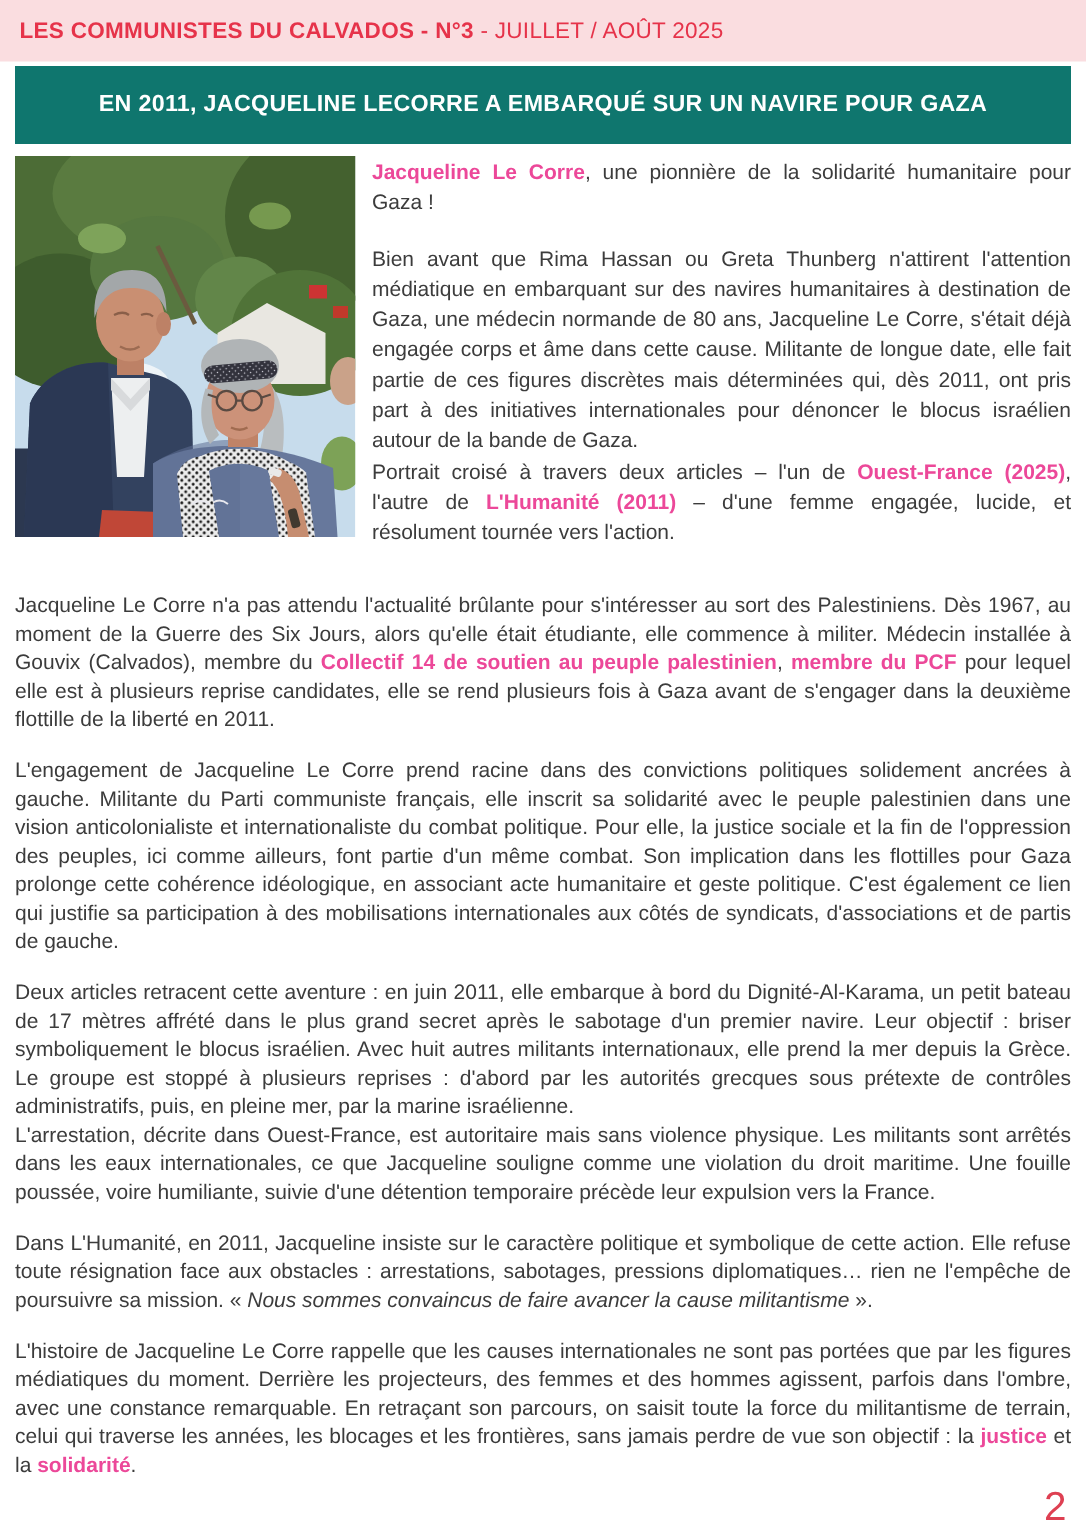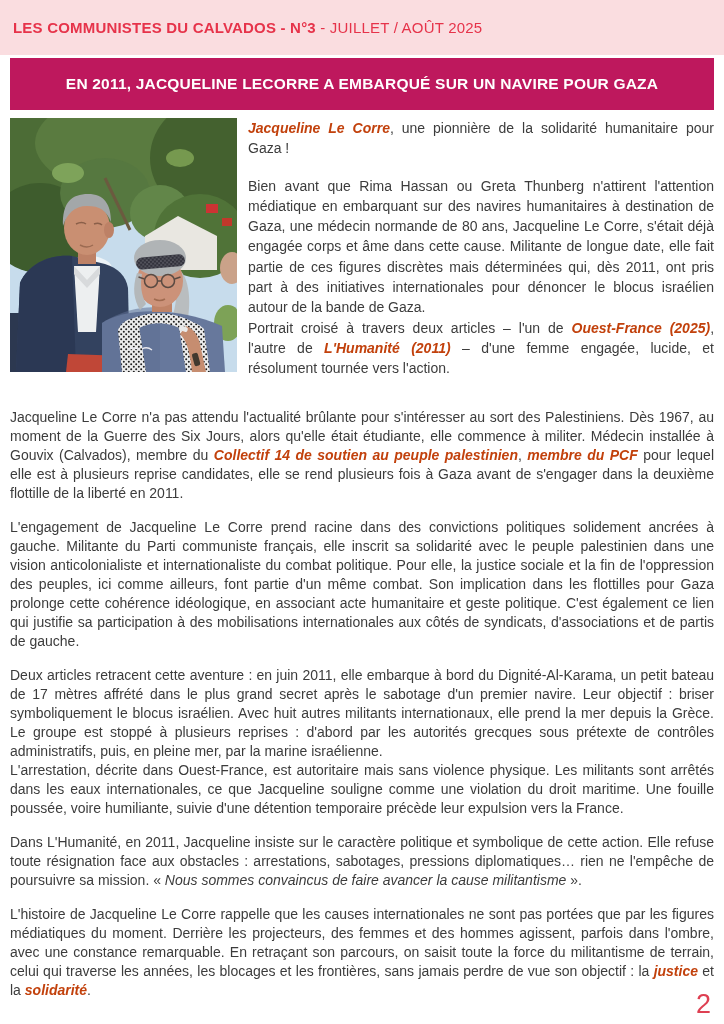--- a/index.html
+++ b/index.html
@@ -1,39 +1,39 @@
 <!DOCTYPE html>
 <html lang="fr"><head>
 <meta charset="utf-8">
 <style>
   html,body{margin:0;padding:0;}
   body{
     width:724px;height:1024px;position:relative;overflow:hidden;
     background:#ffffff;font-family:"Liberation Sans",sans-serif;
   }
   .masthead{
-    height:55px;background:#fadde0;display:flex;align-items:center;
+    height:41px;background:#fadde0;display:flex;align-items:center;
     justify-content:space-between;padding:0 13px;box-sizing:border-box;
   }
   .masthead-title{color:#e6334a;font-size:15px;font-weight:bold;letter-spacing:.2px;white-space:nowrap;}
   .masthead-title .light{font-weight:normal;}
   .section-label{color:#ee3a4d;font-size:27px;font-weight:bold;letter-spacing:.5px;}
   .banner{
-    margin:3px 10px 0;height:52px;background:#be185d;color:#ffffff;
+    margin:3px 10px 0;height:52px;background:#0f766e;color:#ffffff;
     font-weight:bold;font-size:15.5px;letter-spacing:.2px;text-align:center;
     display:flex;align-items:center;justify-content:center;
   }
   .intro-row{margin:8px 10px 0;display:flex;gap:11px;}
   .photo{width:227px;height:254px;flex:0 0 auto;margin:0;overflow:hidden;}
   .photo svg{display:block;}
   .intro-text{flex:1;font-size:14px;line-height:1.45;text-align:justify;color:#3c3c3c;}
   .intro-text p{margin:0 0 17px;}
   .body-text{margin:12px 10px 0;font-size:14px;line-height:1.36;text-align:justify;color:#3c3c3c;}
   .body-text p{margin:10px 0 15px;}
-  .b{font-weight:bold;color:#c2410c;font-style:italic;}
+  .b{font-weight:bold;color:#ec4899;}
   .i{font-style:italic;}
   .page-number{
     position:absolute;right:13px;bottom:6px;color:#de4052;
     font-size:27px;line-height:1;
   }
 </style>
 </head>
 <body>
 
 <header class="masthead">

